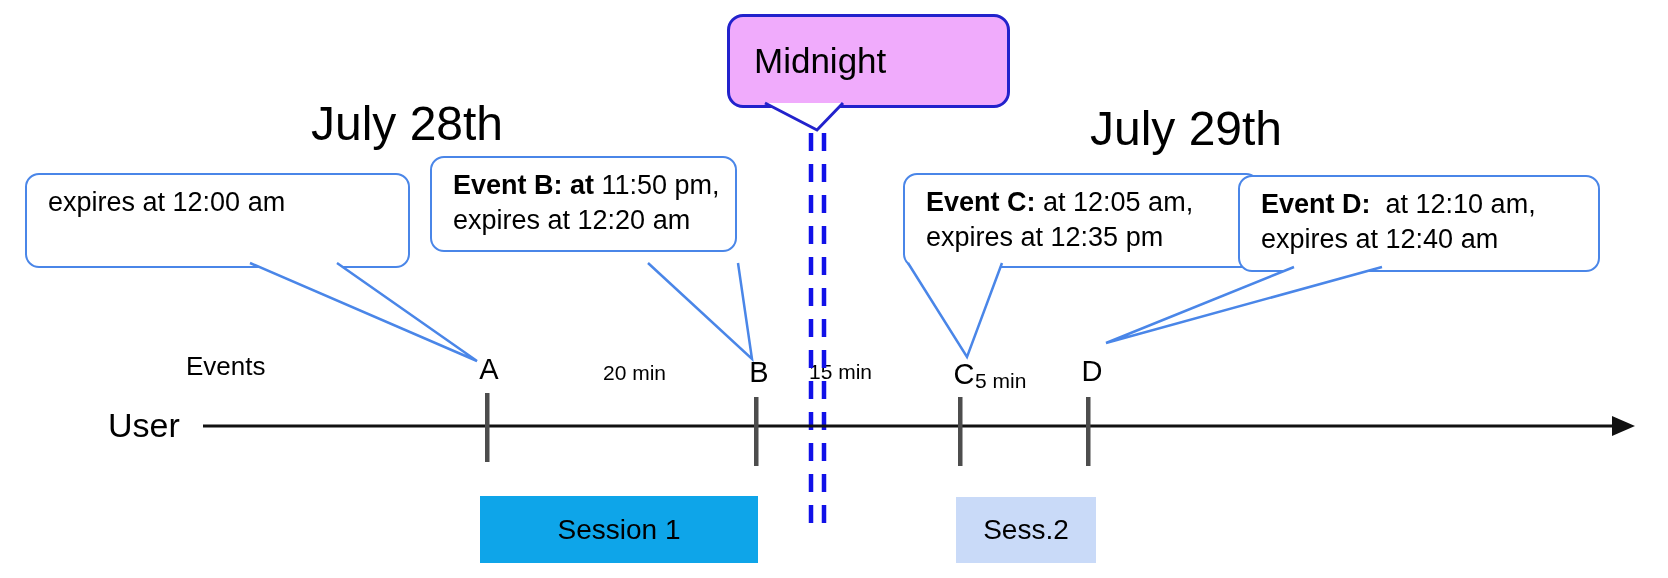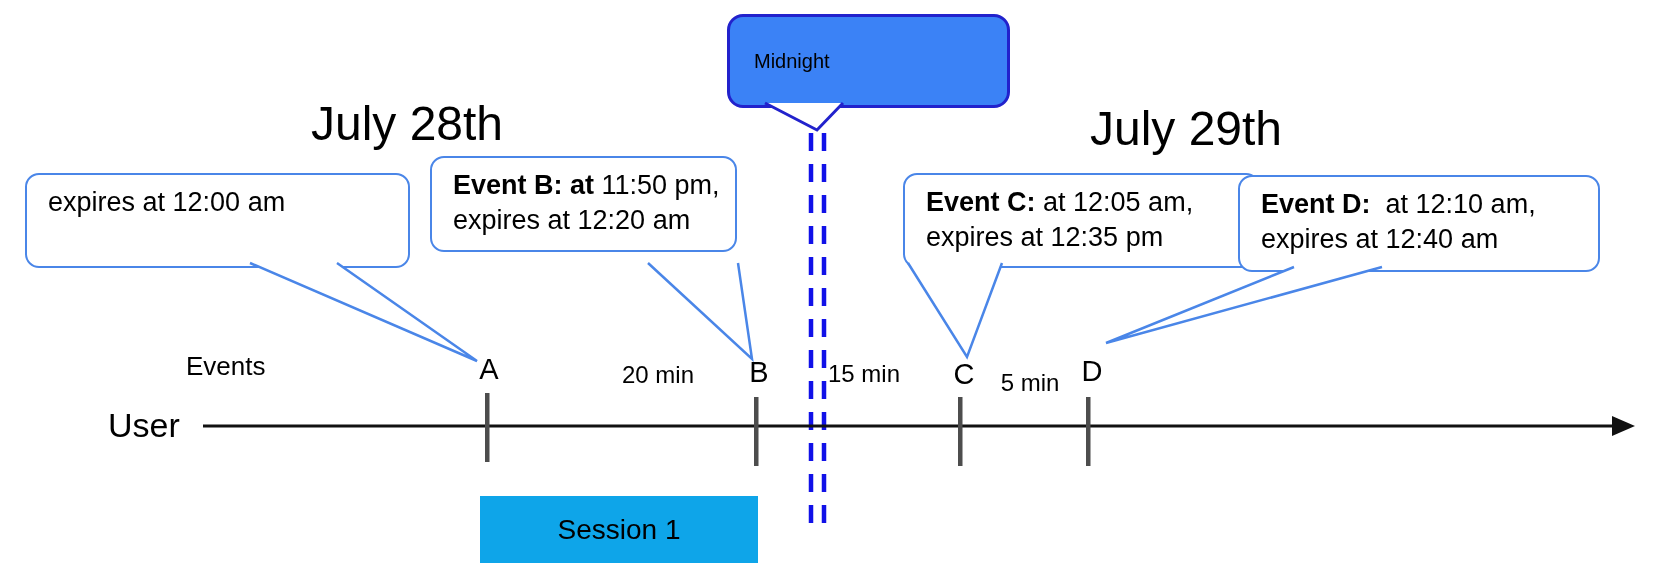--- a/index.html
+++ b/index.html
@@ -2,35 +2,35 @@
 <html><head>
 <meta charset="utf-8">
 <style>
   html,body{margin:0;padding:0;background:#fff}
   .canvas{position:relative;width:1668px;height:578px;background:#ffffff;
           font-family:"Liberation Sans",sans-serif;color:#000;overflow:hidden}
 
   .date-label{position:absolute;font-size:48px;line-height:44px;white-space:pre}
 
   .bubble-midnight{position:absolute;left:727px;top:14px;width:283px;height:94px;
-    background:#3b82f6;border:3px solid #2222cc;border-radius:16px;box-sizing:border-box;
-    display:flex;align-items:center;padding-left:24px;font-size:20px;z-index:2}
+    background:#f0abfc;border:3px solid #2222cc;border-radius:16px;box-sizing:border-box;
+    display:flex;align-items:center;padding-left:24px;font-size:35px;z-index:2}
 
   .callout{position:absolute;background:#fff;border:2.5px solid #4a86e8;border-radius:14px;
     box-sizing:border-box;z-index:2}
   .callout .txt{padding:10px 0 0 21px;font-size:27px;line-height:35px}
   .line{white-space:pre}
   .b{font-weight:bold}
 
   .axis-label{position:absolute;white-space:pre}
   .events-label{left:186px;top:351px;font-size:26px}
   .user-label{left:108px;top:406px;font-size:34px}
 
   .tick-letter{position:absolute;width:44px;text-align:center;font-size:29px;white-space:pre}
-  .gap-label{position:absolute;width:110px;text-align:center;font-size:24px;white-space:pre}
+  .gap-label{position:absolute;width:110px;text-align:left;font-size:21px;white-space:pre}
 
   .session{position:absolute;background:#c9daf8;display:flex;align-items:center;
     justify-content:center;font-size:28px;z-index:1;white-space:pre}
 
   svg.overlay{position:absolute;left:0;top:0;z-index:3;pointer-events:none}
 </style>
 </head>
 <body>
 
 <div class="canvas">
@@ -77,20 +77,23 @@
   <div class="tick-letter" style="left:942px;top:358px">C</div>
   <div class="tick-letter" style="left:1070px;top:355px">D</div>
 
   <div class="gap-label" style="left:603px;top:361px">20 min</div>
   <div class="gap-label" style="left:809px;top:360px">15 min</div>
   <div class="gap-label" style="left:975px;top:369px">5 min</div>
 
   <div class="session" style="left: 480px; top: 496px; width: 278px; height: 67px; background-color: #0ea5e9;">
     <span>Session 1</span>
   </div>
+  <div class="session" style="left: 956px; top: 497px; width: 140px; height: 66px; background-color: rgb(201, 218, 248);">
+    <span>Sess.2</span>
+  </div>
 
   <svg class="overlay" width="1668" height="578" viewBox="0 0 1668 578">
 
     <line x1="811" y1="133" x2="811" y2="531" stroke-width="4.5" stroke-dasharray="18 13" stroke="#1111e8"></line>
     <line x1="824" y1="133" x2="824" y2="531" stroke-width="4.5" stroke-dasharray="18 13" stroke="#1111e8"></line>
 
     <line x1="203" y1="426" x2="1614" y2="426" stroke-width="3" stroke="#111111"></line>
     <polygon points="1612,416 1612,436 1635,426" fill="#111111"></polygon>
 
     <rect x="485" y="393" width="4.5" height="69" fill="#4d4d4d"></rect>

